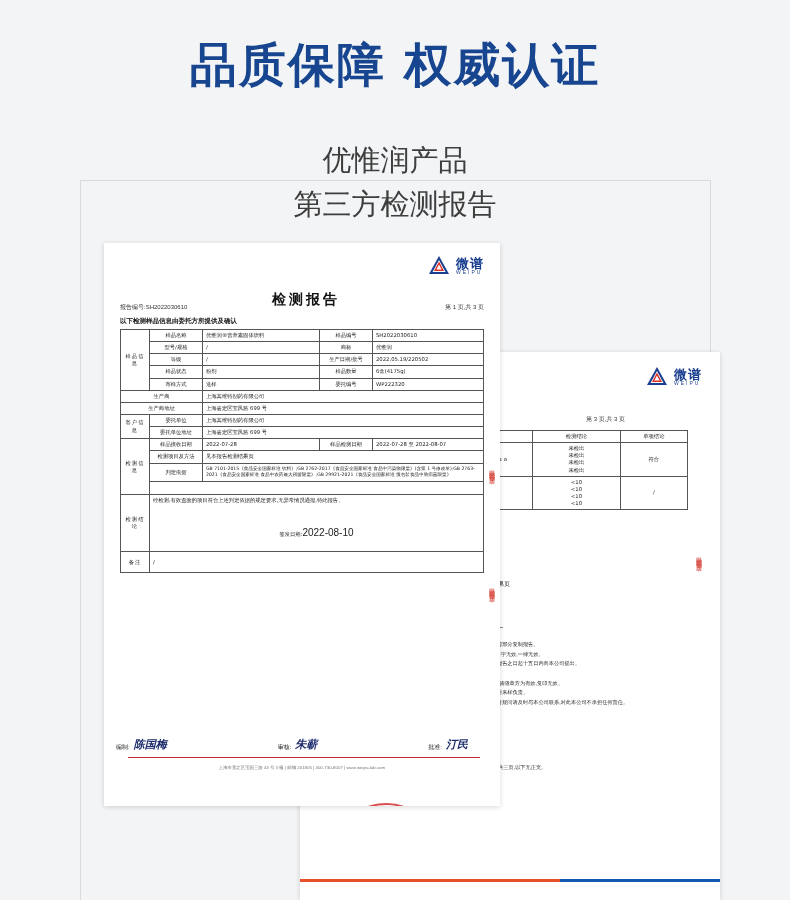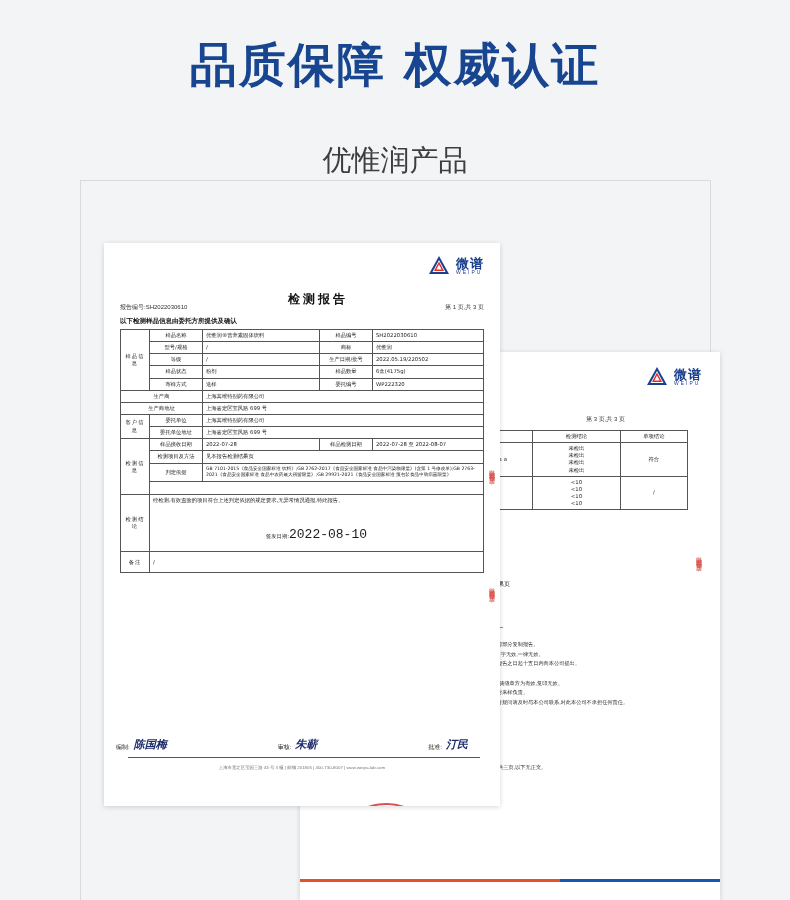--- a/index.html
+++ b/index.html
@@ -105,24 +105,24 @@
     color: #1a3f8f;
     letter-spacing: 2px;
     font-family: "Liberation Sans", sans-serif;
   }
 
   
   .fd-logo { position: absolute; right: 16px; top: 12px; }
   .fd-title {
     position: absolute;
     top: 48px;
-    left: 16px;
+    left: 4px;
     width: 100%;
     text-align: center;
-    font-size: 12px;
+    font-size: 14px;
     font-weight: bold;
     letter-spacing: 3px;
     color: #111;
     font-family: "DejaVu Sans", sans-serif;
   }
   .fd-reportno {
     position: absolute;
     left: 16px;
     top: 60px;
     font-size: 6px;
@@ -294,20 +294,21 @@
   }
 </style>
 </head>
 <body>
 
 <div class="page">
 
   <div class="headline">品质保障 权威认证</div>
   <div class="subhead">
     <div>优惟润产品</div>
+    <div>第三方检测报告</div>
   </div>
 
   <div class="frame-line" style="left:80px; top:180px; width:1px; height:720px;"></div>
   <div class="frame-line" style="left:80px; top:180px; width:630px; height:1px;"></div>
   <div class="frame-line" style="left:710px; top:180px; width:1px; height:720px;"></div>
 
   <div class="doc doc-back">
 
     <div class="logo bd-logo">
       <div class="logo-mark">
@@ -465,21 +466,21 @@
       </tr>
       <tr>
         <td colspan="4" style="height:8px;border-top:none;"></td>
       </tr>
 
       <tr>
         <td class="side">检测结论</td>
         <td colspan="4" style="height:52px;vertical-align:top;">
           <div>经检测,有效查验的项目符合上述判定依据的规定要求,无异常情况通报,特此报告。</div>
           <div style="margin-top:22px;text-align:center;">
-            <span>签发日期:</span><span style="font-family:Liberation Mono, monospace;font-size:13px;text-align:center;">2022-08-10</span>
+            <span>签发日期:</span><span style="font-family:Liberation Sans, sans-serif;font-size:10px;text-align:center;">2022-08-10</span>
           </div>
         </td>
       </tr>
       <tr>
         <td class="side">备注</td>
         <td colspan="4" style="height:16px;">/</td>
       </tr>
     </tbody>
       </table>
 

